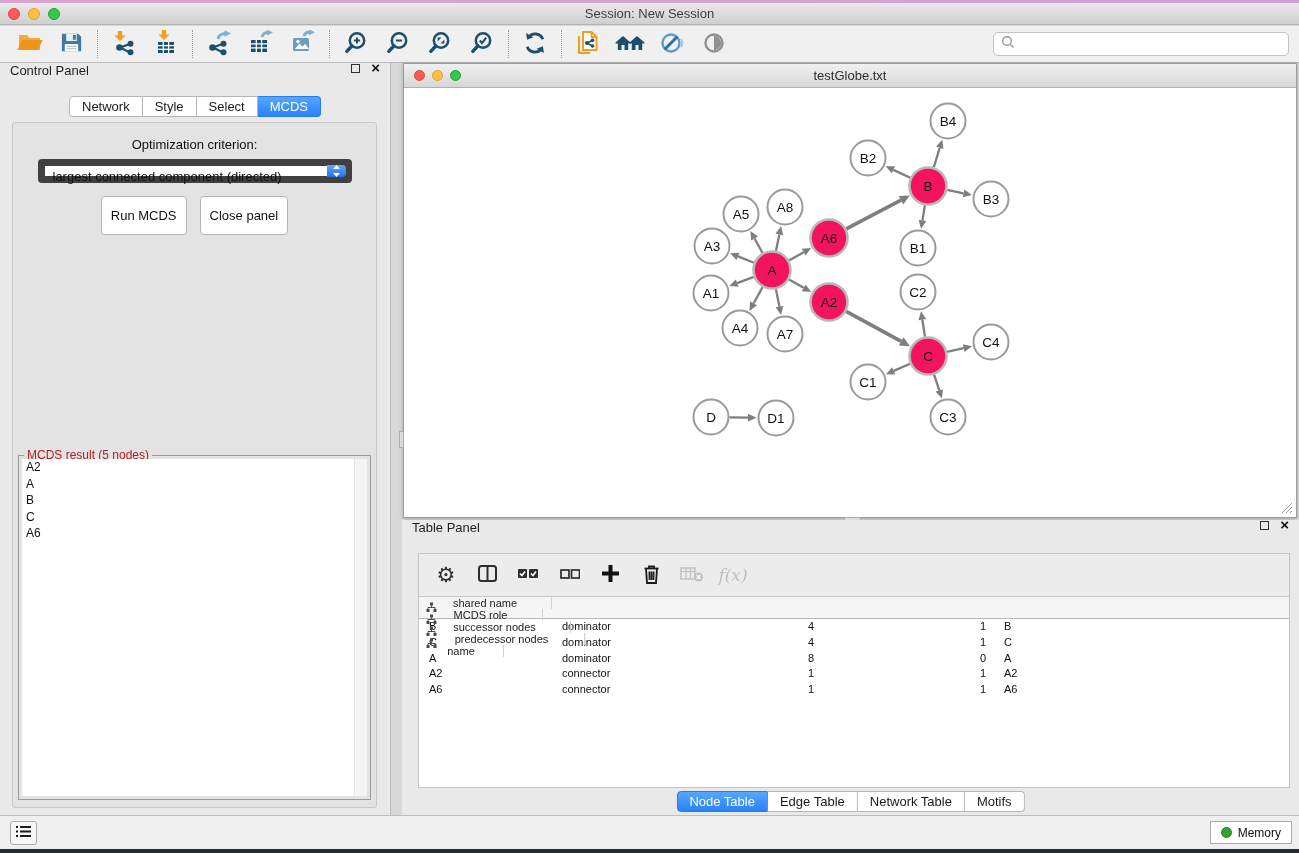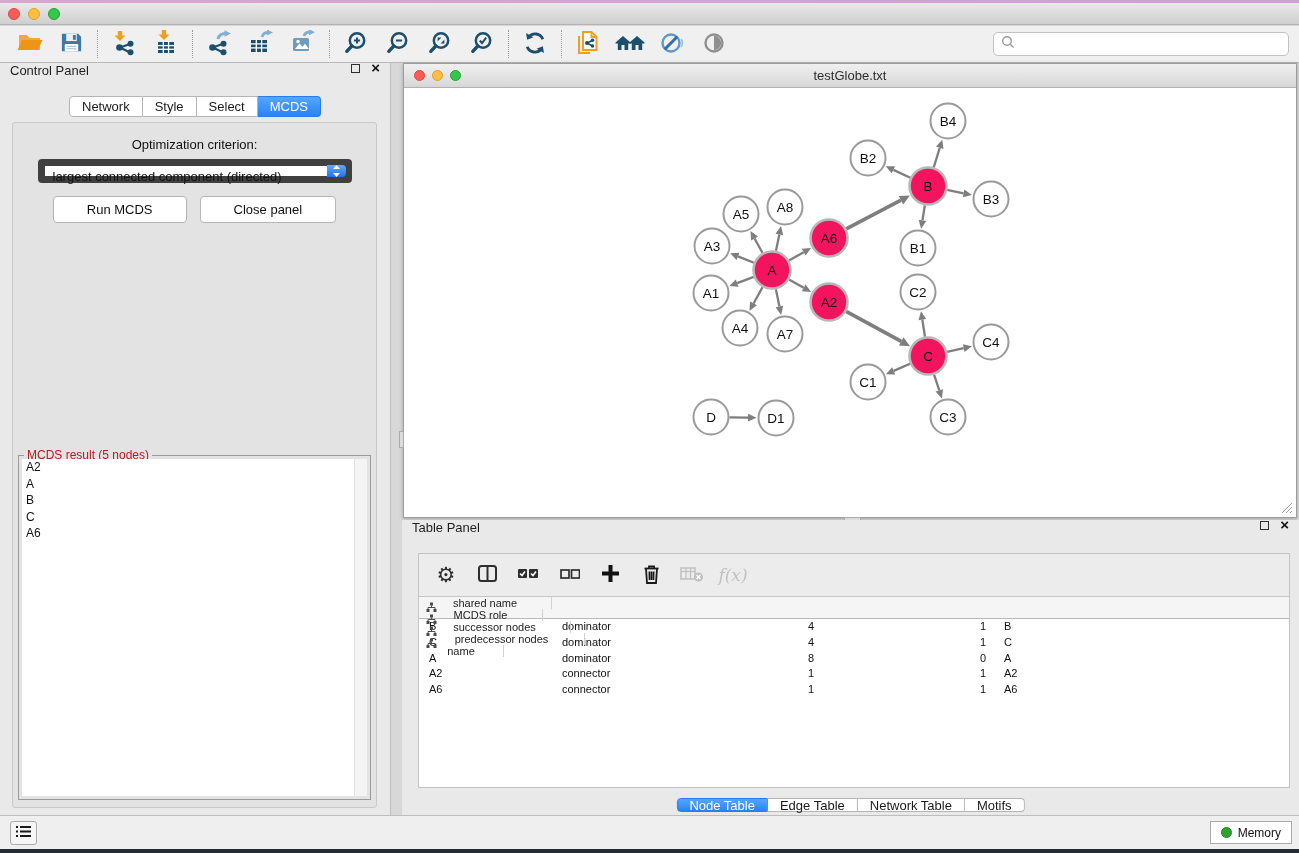--- a/index.html
+++ b/index.html
@@ -45,21 +45,21 @@
   .seg:last-child { border-radius:0 4px 4px 0; }
   .seg.active { background:linear-gradient(#55a7fd,#2a82f8); border-color:#2a7bf0; color:#fff; }
   .cp-content { position:absolute; left:12px; right:13px; top:59px; bottom:7px; background:#e3e3e3;
     border:1px solid #c9c9c9; border-radius:3px; }
   .opt-label { text-align:center; margin-top:14px; font-size:13px; color:#111; }
   .dropdown { position:relative; margin:7px auto 0; width:314px; height:24px; background:#fff;
     border:7px solid #404040; border-radius:4px; font-size:13px; color:#111; line-height:22px; padding-left:8px; cursor:pointer; }
   .dd-stepper { position:absolute; right:-1px; top:-1px; bottom:-1px; width:19px; border-radius:0 4px 4px 0;
     background:linear-gradient(#66a8f9,#2272ee); display:flex; align-items:center; justify-content:center; }
   .btn-row { display:flex; justify-content:center; gap:13px; margin-top:13px; }
-  .btn { height:27px; padding:0 33px; background:#fff; border:1px solid #b5b5b5; border-radius:4px;
+  .btn { height:39px; padding:0 9px; background:#fff; border:1px solid #b5b5b5; border-radius:4px;
     font-size:13px; color:#111; font-family:"Liberation Sans",sans-serif; cursor:pointer; }
   .mcds-fieldset { position:absolute; left:5px; right:5px; top:332px; bottom:7px;
     border:1px solid #9a9a9a; background:#e3e3e3; }
   .mcds-legend { position:absolute; top:-8px; left:5px; background:#e3e3e3; padding:0 3px; font-size:12px; color:#b91c1c; }
   .mcds-listwrap { position:absolute; inset:3px; background:#fff; }
   .mcds-scroll { position:absolute; top:0; right:0; bottom:0; width:13px; background:#f4f4f4; border-left:1px solid #e3e3e3; }
   .mcds-item { font-size:12px; line-height:16.5px; padding-left:4px; color:#111; }
 
   
   .network-window { position:absolute; left:403px; top:63px; width:894px; height:455px; background:#fff;
@@ -81,21 +81,21 @@
   .fx { font-family:"DejaVu Serif", serif; font-style:italic; font-size:17px; color:#c0c0c0; }
   .nt-header { display:flex; height:22px; background:#f5f5f5; border-bottom:1px solid #b9b9b9;flex-direction:column; }
   .th { position:relative; display:flex; align-items:center; justify-content:center; font-size:11px; color:#222;
     border-right:1px solid #d2d2d2; height:100%; }
   .th .tree { position:absolute; left:7px; top:5px; }
   .th.filler { flex:1; background:#fff; border-right:none; }
   .nt-row { display:flex; height:15.8px; align-items:center; cursor:default; }
   .td { font-size:11px; color:#111; height:100%; line-height:15.8px; white-space:nowrap; }
 
   
-  .tp-tabs { position:absolute; bottom:3px; left:50%; transform:translateX(-50%); display:flex; height:14px; }
+  .tp-tabs { position:absolute; bottom:3px; left:50%; transform:translateX(-50%); display:flex; height:21px; }
 
   
   .status-bar { position:absolute; left:0; top:815px; right:0; height:34px; background:#efefef; border-top:1px solid #bdbdbd; }
   .list-btn { position:absolute; left:10px; top:5px; width:27px; height:24px; background:#f6f6f6;
     border:1px solid #ababab; border-radius:3px; display:flex; align-items:center; justify-content:center; cursor:pointer; }
   .memory-btn { position:absolute; right:7px; top:5px; height:23px; padding:0 10px; background:#fff;
     border:1px solid #ababab; border-radius:0; display:flex; align-items:center; gap:6px; font-size:12px; color:#111; cursor:pointer; }
   .memory-dot { width:11px; height:11px; border-radius:50%; background:#2ea32e; border:1px solid #1f8a1f; }
 </style>
 </head>
@@ -103,20 +103,21 @@
 
 <div id="stage">
   <div class="strip-top"></div>
 
   <div class="titlebar">
     <div class="lights">
       <span class="light red"></span>
       <span class="light yellow"></span>
       <span class="light green"></span>
     </div>
+    <div class="title">Session: New Session</div>
   </div>
 
   <div class="toolbar">
     <button class="tb">
         <span><svg width="27" height="25" viewBox="0 0 27 25">
             <path d="M3 5h8l2.5 3H24v12H3z" fill="#f2a93f"></path>
             <path d="M1.5 20L6 10h20.5L22 20z" fill="#ee9417"></path>
           </svg></span>
       </button>
     <button class="tb">

